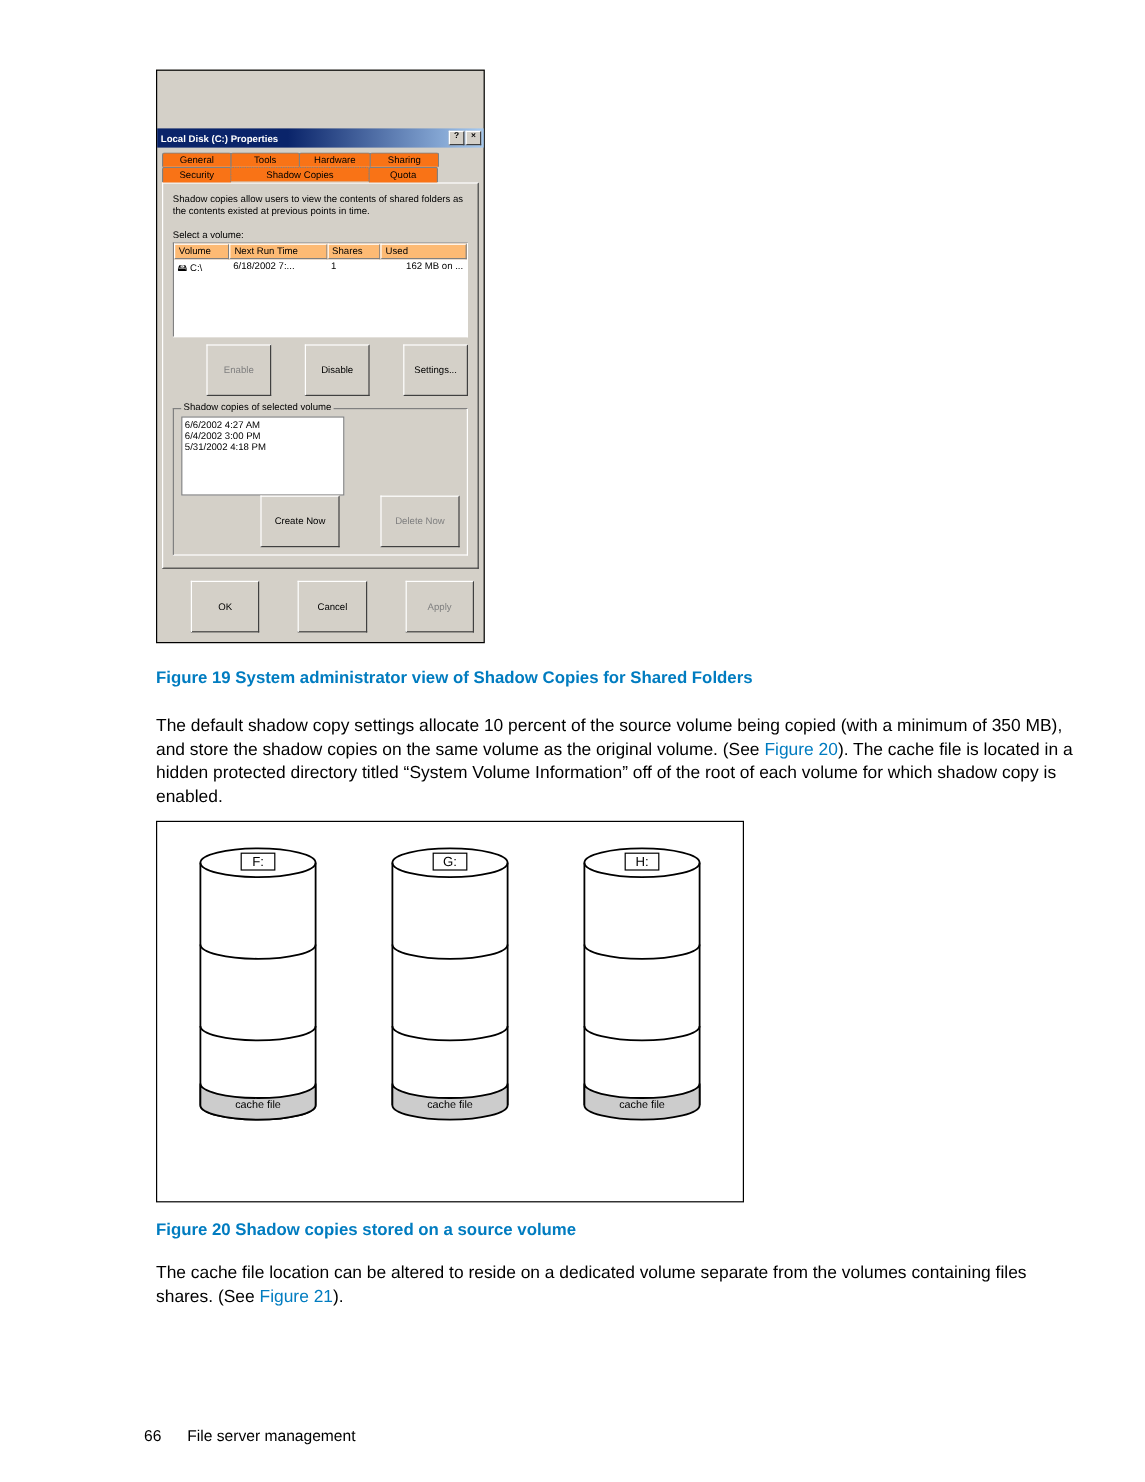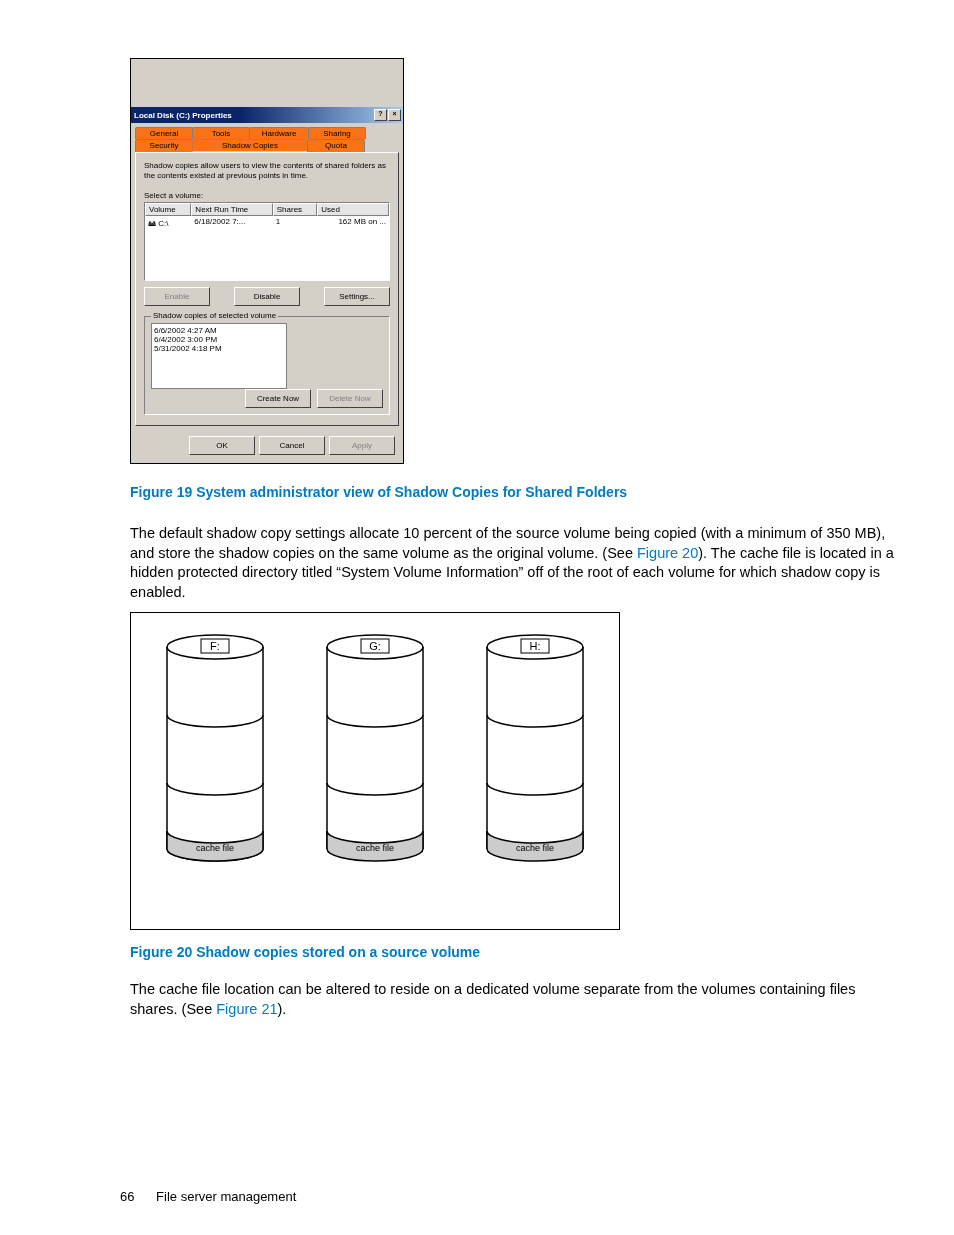--- a/index.html
+++ b/index.html
@@ -85,21 +85,21 @@
   .vol-table {
     width: 100%;
     border: 1px solid #808080;
     background: #fff;
     border-right-color: #fff;
     border-bottom-color: #fff;
     font-size: 8px;
     height: 70px;
   }
   .vol-table th {
-    background: #e5e5e5;
+    background: #fdba74;
     border: 1px solid #fff;
     border-right-color: #808080;
     border-bottom-color: #808080;
     font-weight: normal;
     text-align: left;
     padding: 1px 3px;
   }
   .vol-table td {
     padding: 1px 3px;
     vertical-align: top;
@@ -108,23 +108,24 @@
     display: flex;
     justify-content: space-between;
     margin-top: 6px;
   }
   .winbtn {
     border: 1px solid #fff;
     border-right-color: #404040;
     border-bottom-color: #404040;
     background: #d4d0c8;
     font-size: 8px;
-    padding: 4px 4px;
+    padding: 16px 4px;
     width: 56px;
     text-align: center;
+    margin-left: 28px;
   }
   .winbtn.disabled { color: #808080; }
   .group {
     border: 1px solid #808080;
     border-right-color: #fff;
     border-bottom-color: #fff;
     margin-top: 10px;
     padding: 6px;
     position: relative;
   }

